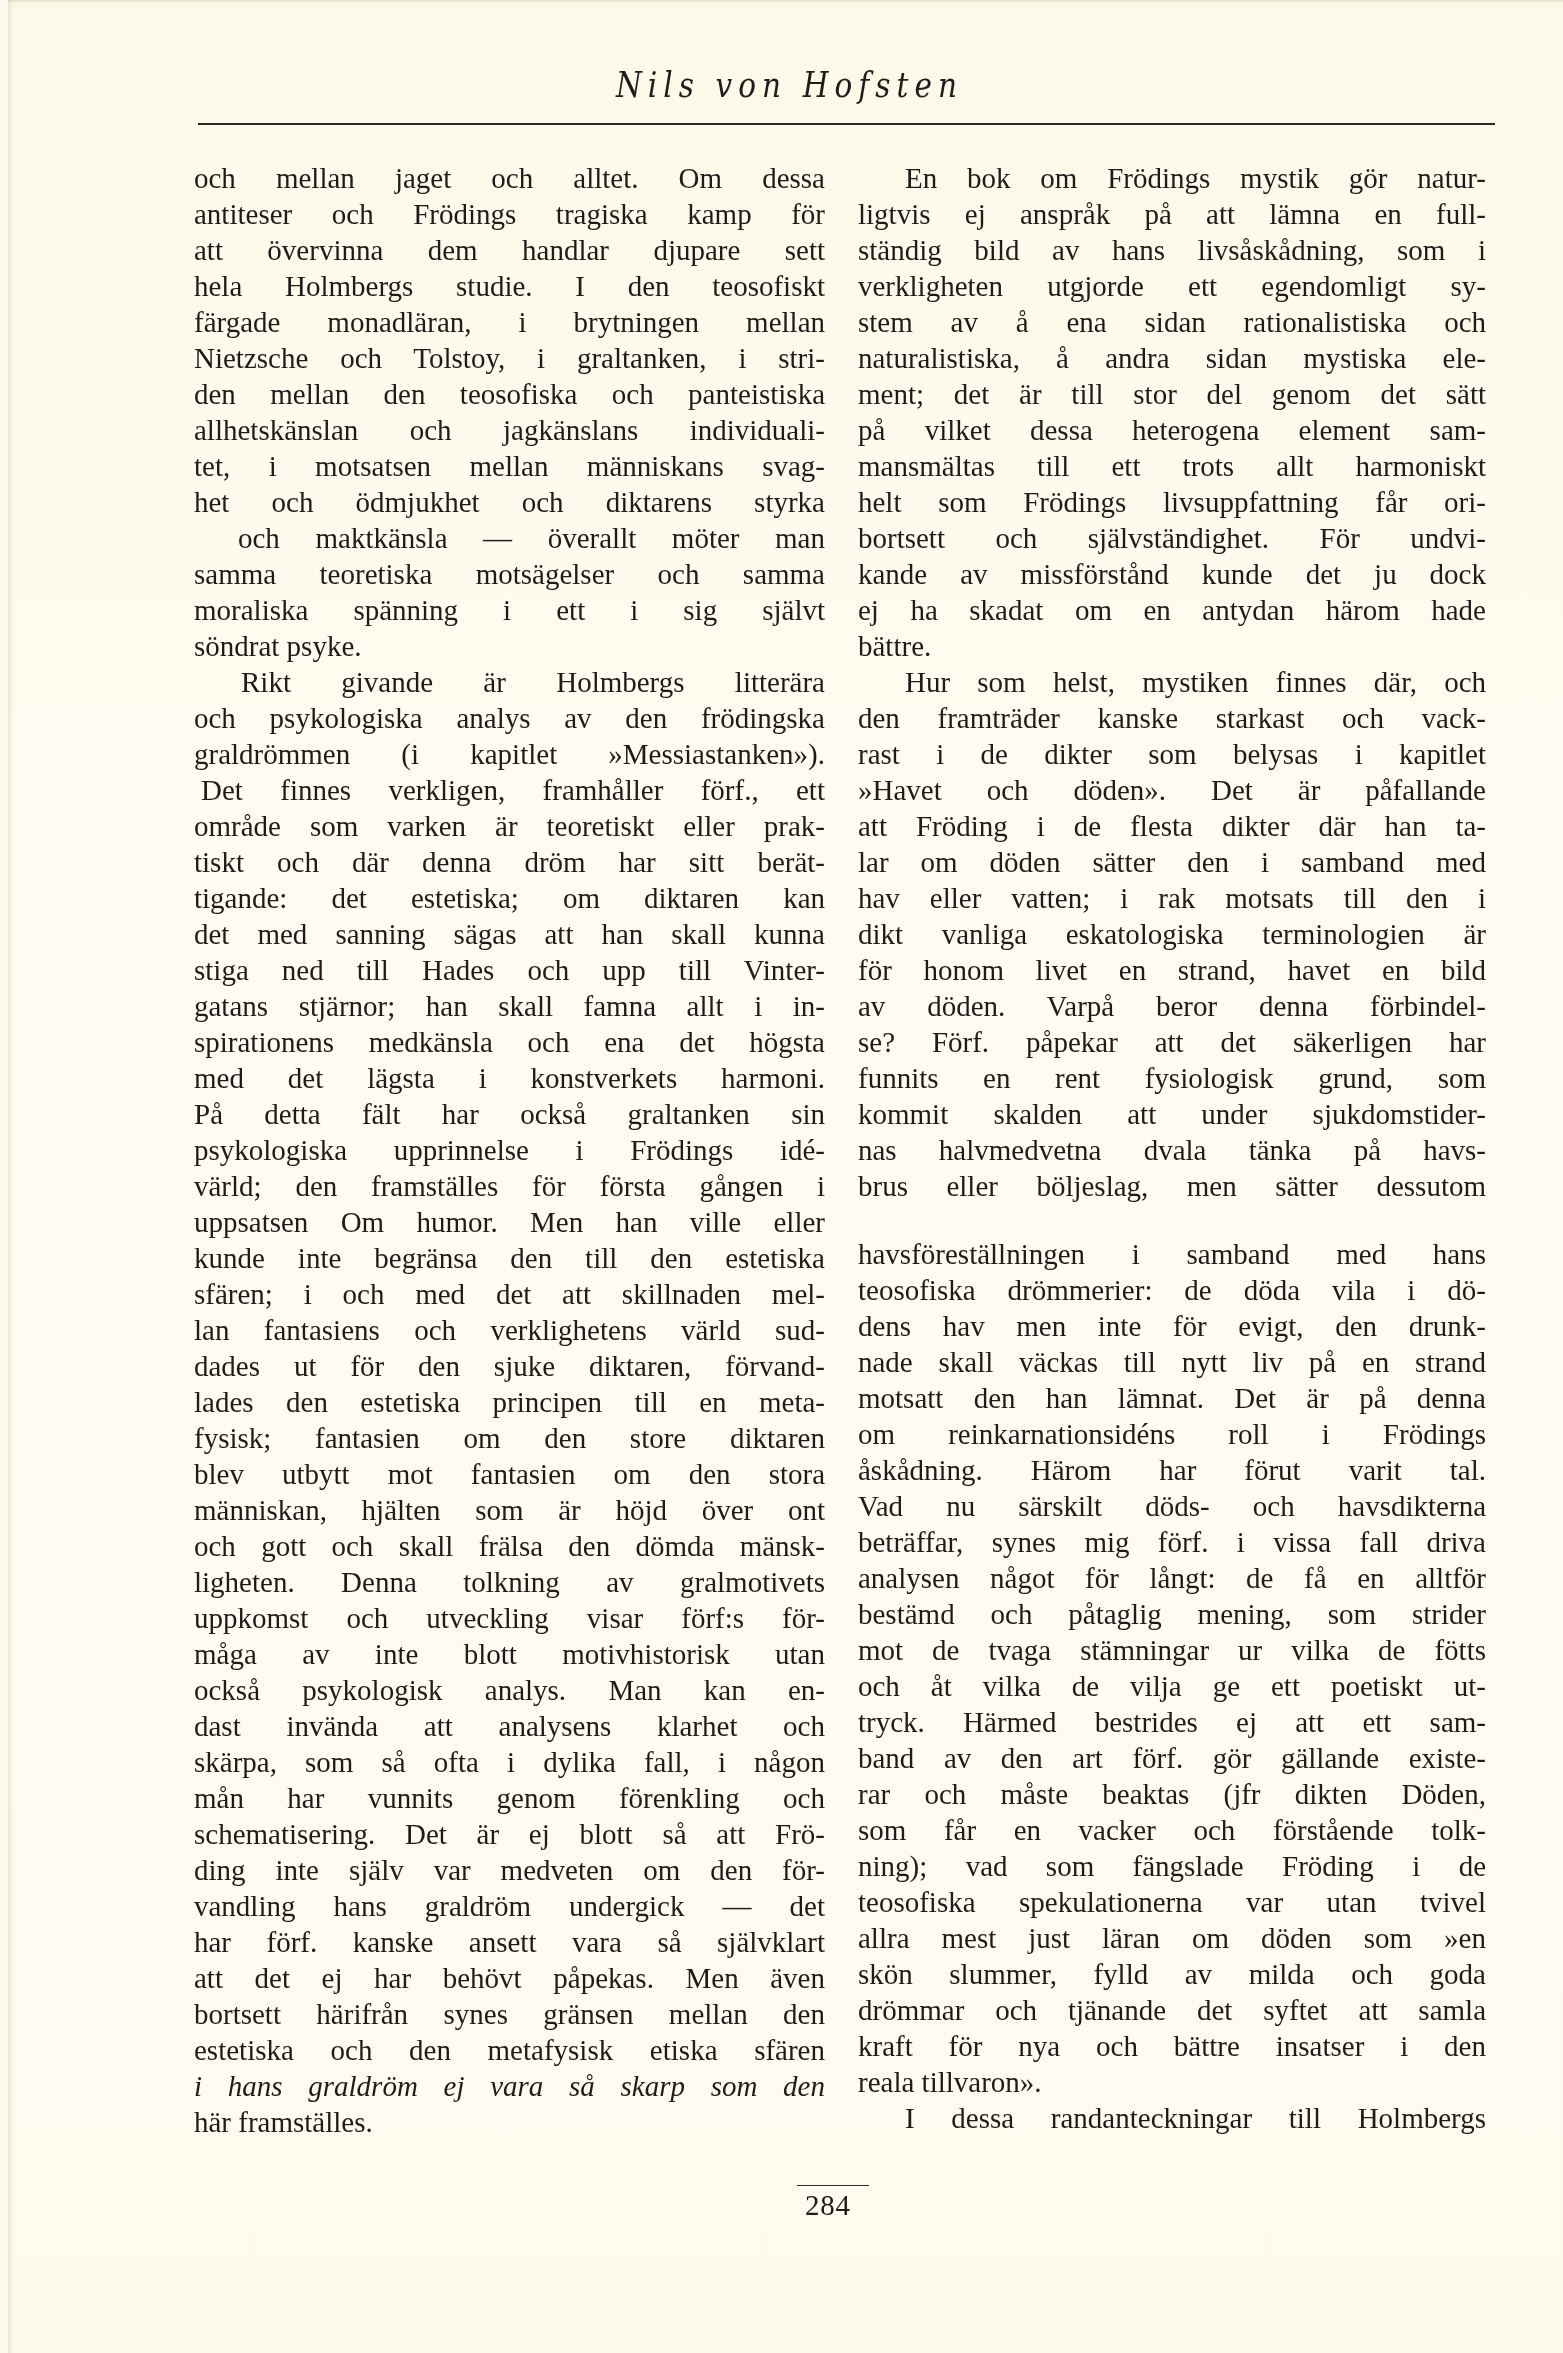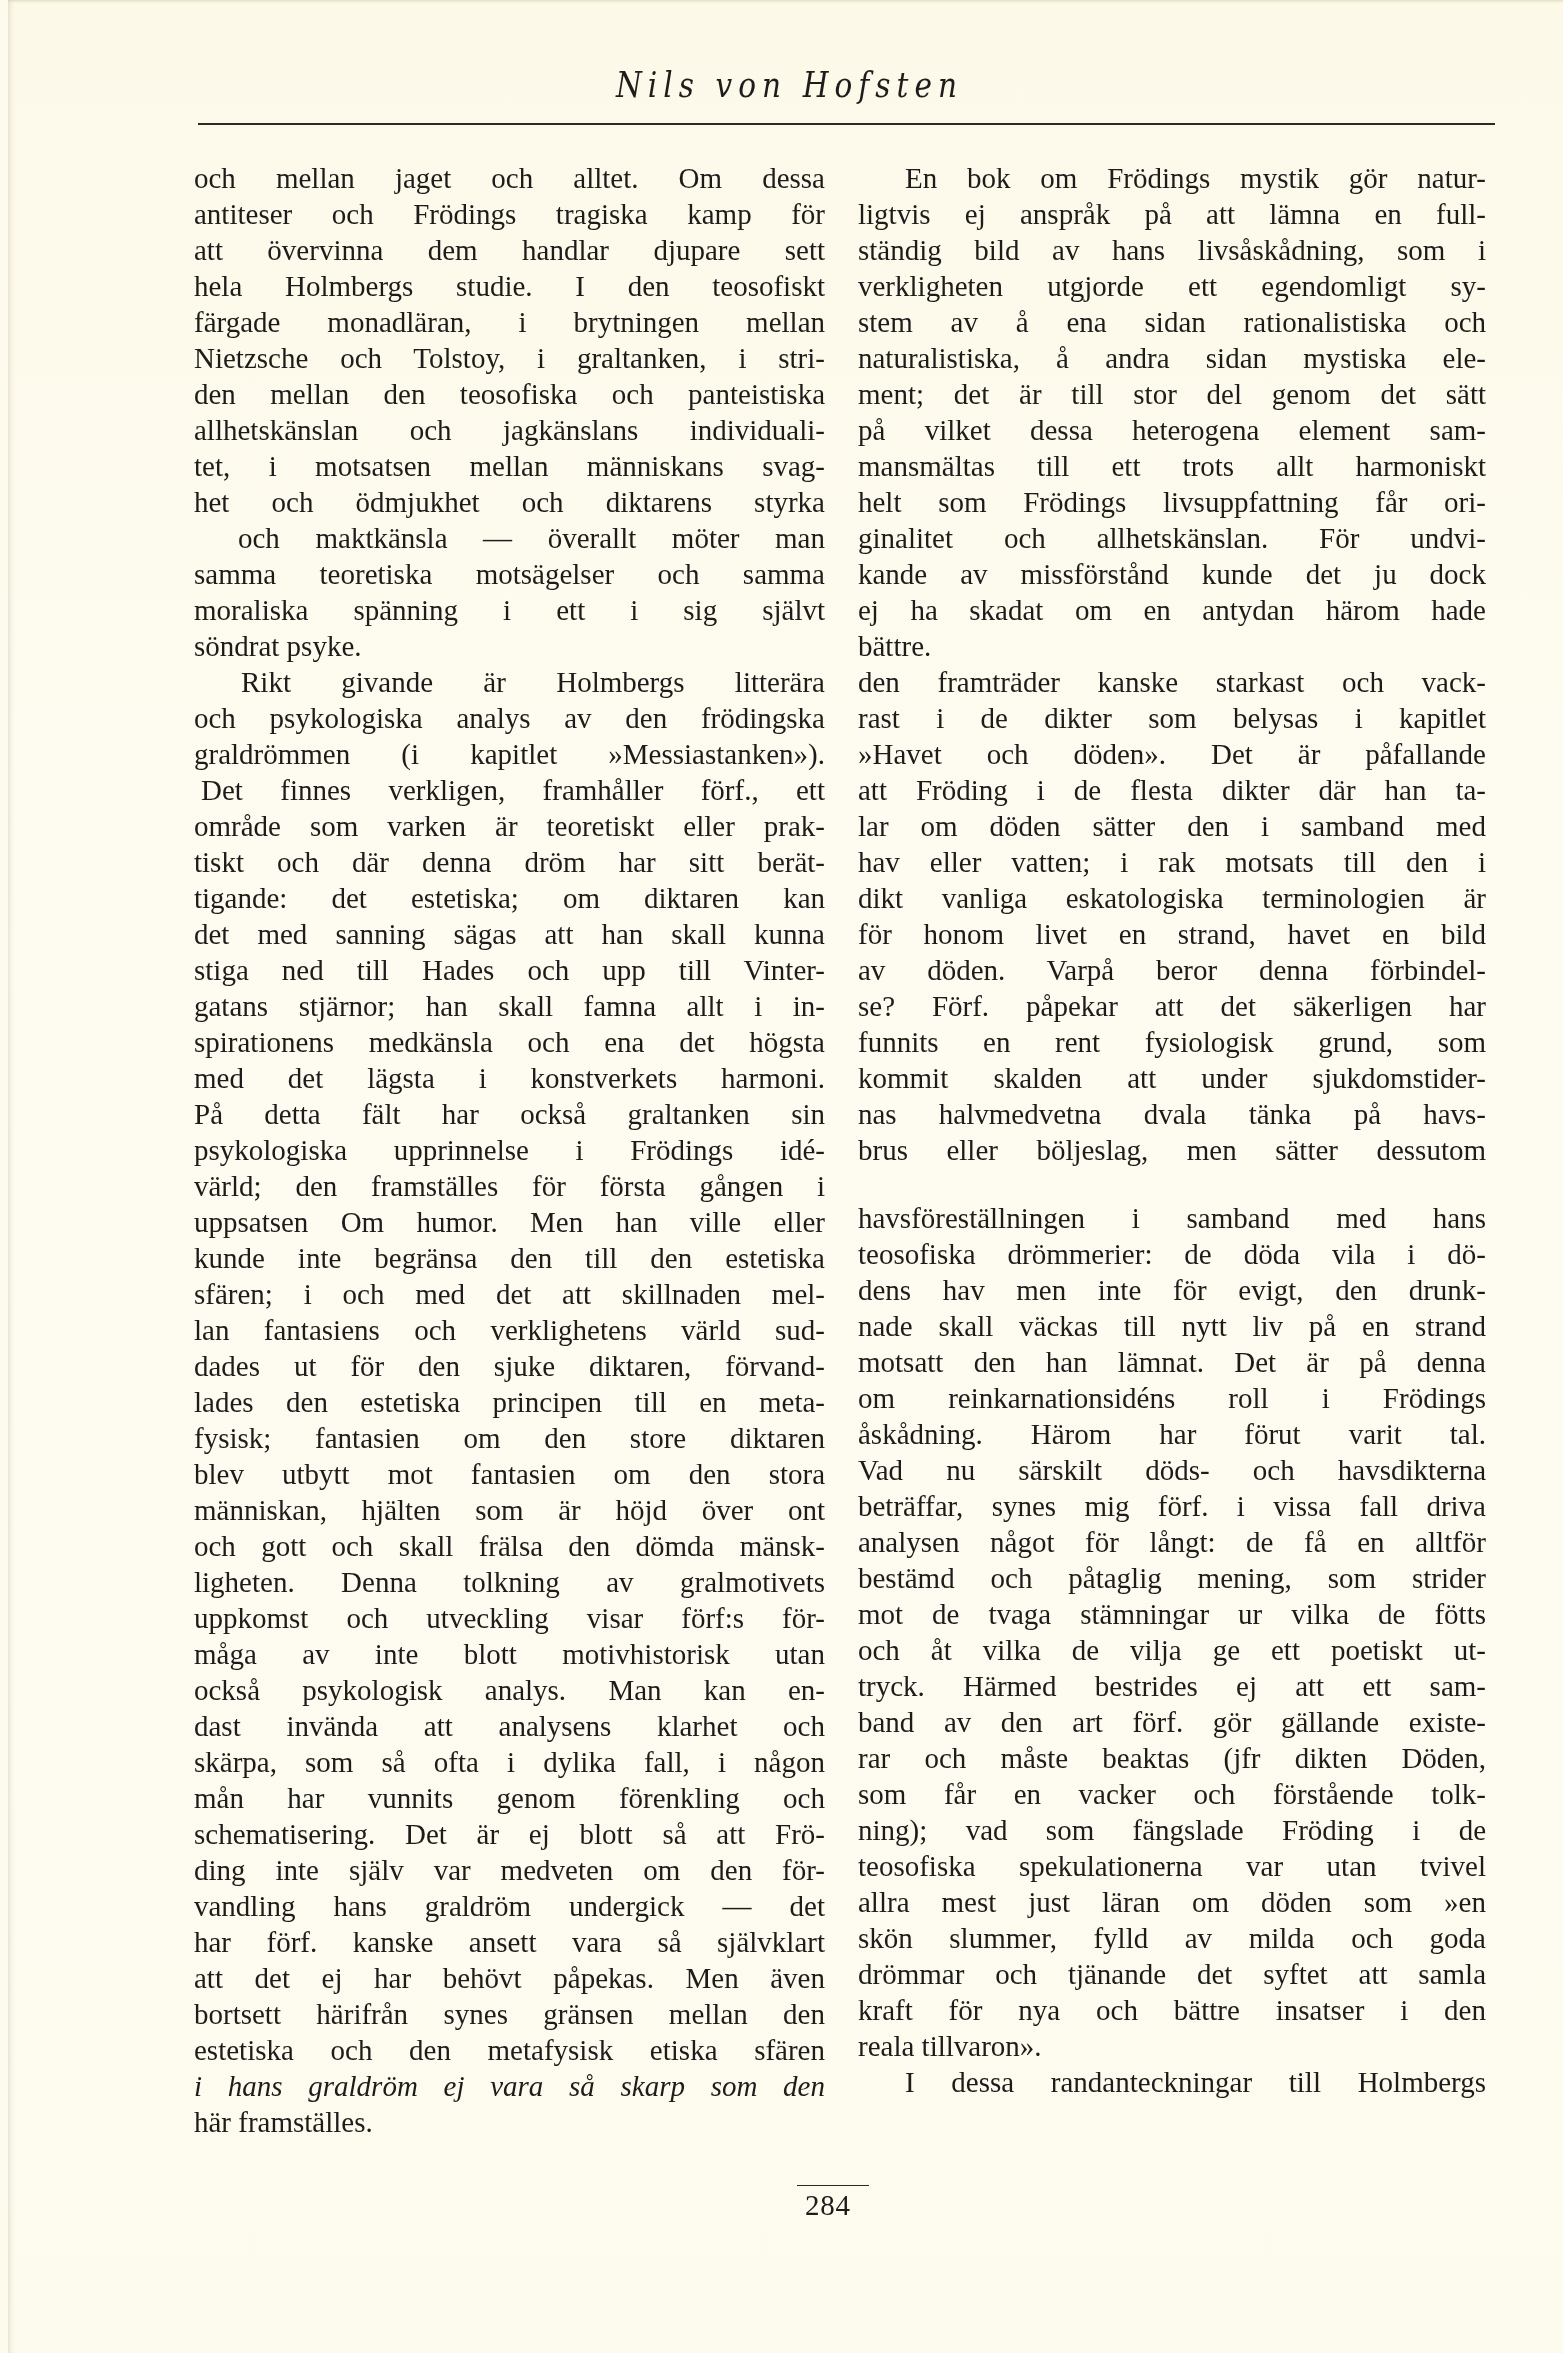--- a/index.html
+++ b/index.html
@@ -150,24 +150,25 @@
       <span class="line indent" style="white-space: normal;">En bok om Frödings mystik gör natur-</span>
       <span class="line" style="white-space: normal;">ligtvis ej anspråk på att lämna en full-</span>
       <span class="line" style="white-space: normal;">ständig bild av hans livsåskådning, som i</span>
       <span class="line" style="white-space: normal;">verkligheten utgjorde ett egendomligt sy-</span>
       <span class="line" style="white-space: normal;">stem av å ena sidan rationalistiska och</span>
       <span class="line" style="white-space: normal;">naturalistiska, å andra sidan mystiska ele-</span>
       <span class="line" style="white-space: normal;">ment; det är till stor del genom det sätt</span>
       <span class="line" style="white-space: normal;">på vilket dessa heterogena element sam-</span>
       <span class="line" style="white-space: normal;">mansmältas till ett trots allt harmoniskt</span>
       <span class="line" style="white-space: normal;">helt som Frödings livsuppfattning får ori-</span>
-      <span class="line" style="white-space: normal;">ginalitet och allhetskänslan. För undvi-</span>
+      <span class="line" style="white-space: normal;">bortsett och självständighet. För undvi-</span>
       <span class="line" style="white-space: normal;">kande av missförstånd kunde det ju dock</span>
       <span class="line" style="white-space: normal;">ej ha skadat om en antydan härom hade</span>
       <span class="line last" style="white-space: normal;">bättre.</span>
+      <span class="line indent" style="white-space: normal;">Hur som helst, mystiken finnes där, och</span>
       <span class="line" style="white-space: normal;">den framträder kanske starkast och vack-</span>
       <span class="line" style="white-space: normal;">rast i de dikter som belysas i kapitlet</span>
       <span class="line" style="white-space: normal;">»Havet och döden». Det är påfallande</span>
       <span class="line" style="white-space: normal;">att Fröding i de flesta dikter där han ta-</span>
       <span class="line" style="white-space: normal;">lar om döden sätter den i samband med</span>
       <span class="line" style="white-space: normal;">hav eller vatten; i rak motsats till den i</span>
       <span class="line" style="white-space: normal;">dikt vanliga eskatologiska terminologien är</span>
       <span class="line" style="white-space: normal;">för honom livet en strand, havet en bild</span>
       <span class="line" style="white-space: normal;">av döden. Varpå beror denna förbindel-</span>
       <span class="line" style="white-space: normal;">se? Förf. påpekar att det säkerligen har</span>

